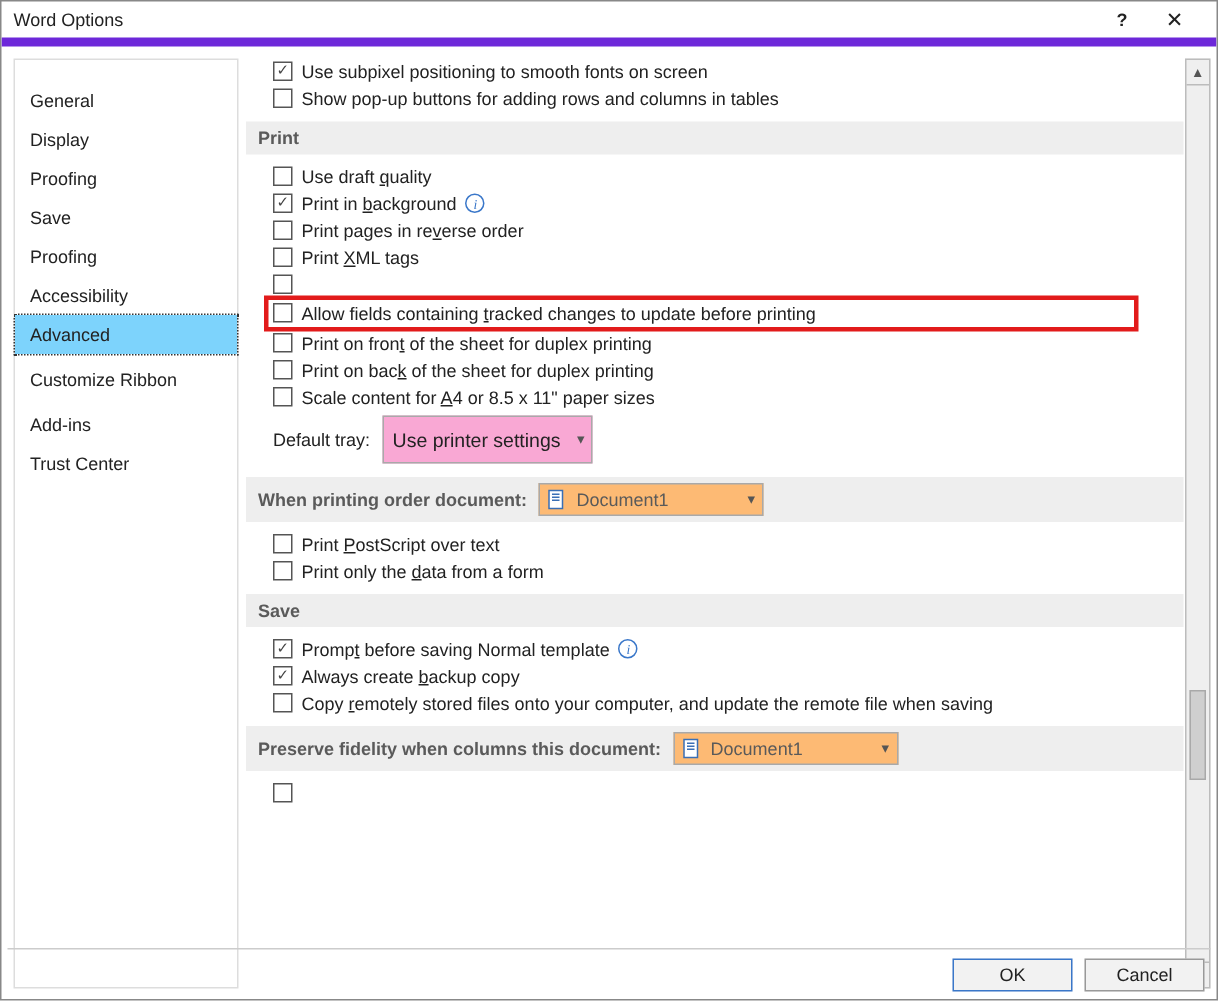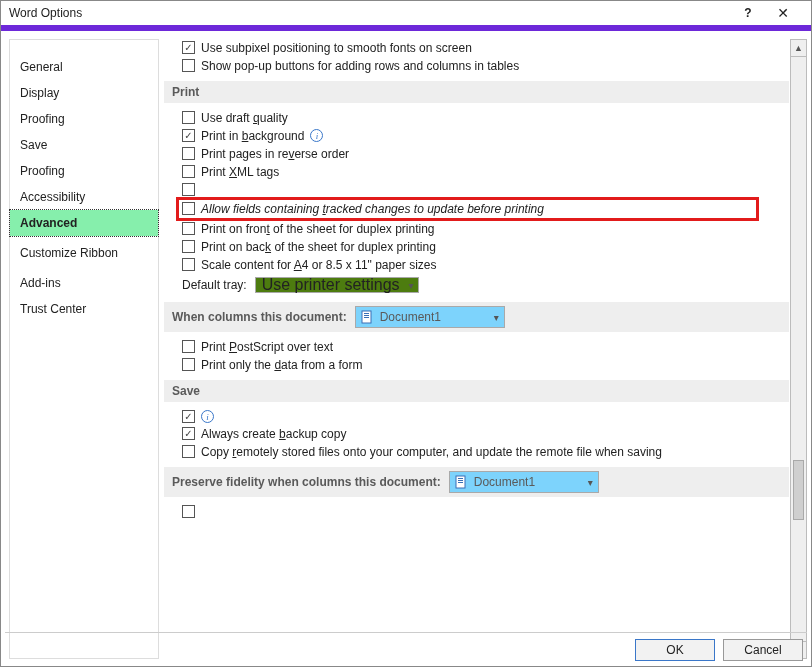--- a/index.html
+++ b/index.html
@@ -43,23 +43,22 @@
     padding-top: 14px;
     margin: 8px 3px 4px 8px;
     border: 1px solid #ddd;
     height: 620px;
   }
   .sidebar .item {
     padding: 6px 10px;
     cursor: pointer;
   }
   .sidebar .item.selected {
-    background: #86efac;
+    background: #7dd3fc;
     outline: 1px dotted #333;
-    font-weight: bold;
   }
   .sidebar .item.group-gap { margin-top: 4px; }
 
   .content-wrap {
     flex: 1;
     position: relative;
     margin: 8px 4px 4px 2px;
   }
   .content {
     height: 620px;
@@ -104,21 +103,20 @@
     align-items: flex-start;
     padding: 2px 0;
     gap: 6px;
     position: relative;
   }
   .row.highlight {
     outline: 3px solid #e21b1b;
     outline-offset: -1px;
     padding: 3px 4px;
     margin: 1px 32px 1px -4px;
-    font-style: italic;
   }
 
   .chk {
     width: 13px; height: 13px;
     border: 1px solid #555;
     display: inline-flex; align-items: center; justify-content: center;
     font-size: 10px; line-height: 1;
     color: #333;
     background:#fff;
   }
@@ -132,31 +130,31 @@
   }
 
   .field-row {
     display:flex; align-items:center; gap:8px; padding:3px 0 3px 0;
   }
   .field-label { }
   .select {
     border: 1px solid #a9a9a9;
     padding: 1px 18px 1px 6px;
     min-width: 140px;
-    height: 16px;
+    height: 32px;
     display:inline-flex; align-items:center;
     position:relative;
-    background:#4d7c0f;
-    font-size:16px;
+    background:#f9a8d4;
+    font-size:13px;
   }
   .select::after {
     content:"▾"; position:absolute; right:4px; color:#555; font-size:10px;
   }
   .doc-select {
-    border:1px solid #a9a9a9; background:#7dd3fc; height:22px;
+    border:1px solid #a9a9a9; background:#fdba74; height:22px;
     display:inline-flex; align-items:center; gap:6px;
     padding: 0 20px 0 4px; position:relative; min-width:150px;
   }
   .doc-select .doc-icon {
     width:14px; height:14px; display:inline-block;
   }
   .doc-select::after {
     content:"▾"; position:absolute; right:5px; color:#555; font-size:10px;
   }
 
@@ -262,21 +260,21 @@
       <div class="opts">
         <div class="field-row">
           <span class="field-label">Default tray:</span>
           <span class="select">
             <span>Use printer settings</span>
           </span>
         </div>
       </div>
 
       <div class="section-header">
-        <span>When columns this document:</span>
+        <span>When printing order document:</span>
         <span class="doc-select">
           <span class="doc-icon">
             <svg viewBox="0 0 14 14">
                 <rect x="2" y="1" width="9" height="12" fill="#fff" stroke="#3a6fb5"></rect>
                 <rect x="4" y="3" width="5" height="1" fill="#3a6fb5"></rect>
                 <rect x="4" y="5" width="5" height="1" fill="#3a6fb5"></rect>
                 <rect x="4" y="7" width="5" height="1" fill="#3a6fb5"></rect>
               </svg>
           </span>
           <span>Document1</span>
@@ -292,20 +290,21 @@
             <span class="lbl">Print only the <u>d</u>ata from a form</span>
           </div>
         </div>
 
       <div class="section-header">
         <span>Save</span>
       </div>
       <div class="opts" id="save-opts">
           <div class="row">
             <span class="chk checked"></span>
+            <span class="lbl">Promp<u>t</u> before saving Normal template</span>
             <span class="info-icon">i</span>
           </div>
           <div class="row">
             <span class="chk checked"></span>
             <span class="lbl">Always create <u>b</u>ackup copy</span>
           </div>
           <div class="row">
             <span class="chk"></span>
             <span class="lbl">Copy <u>r</u>emotely stored files onto your computer, and update the remote file when saving</span>
           </div>

